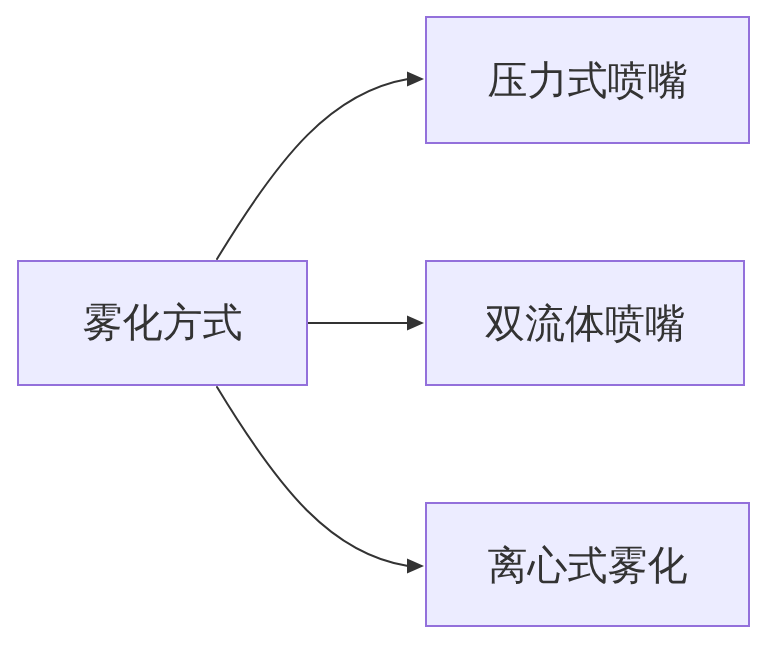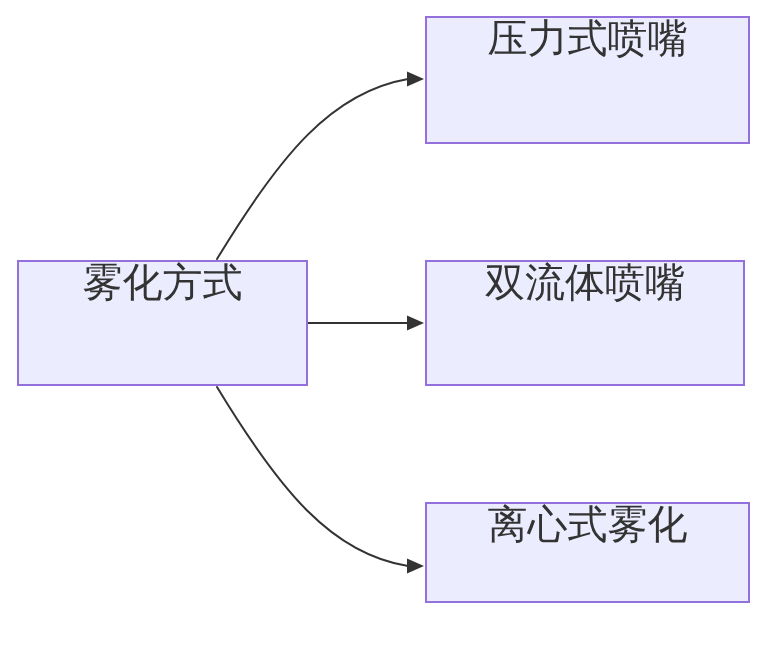--- a/index.html
+++ b/index.html
@@ -25,34 +25,34 @@
     position: absolute;
     left: 0; top: 0;
     width: 768px;
     height: 647px;
   }
   .node {
     position: absolute;
     background: var(--node-fill);
     border: 2px solid var(--node-border);
     display: flex;
-    align-items: flex-start;
+    align-items: center;
     justify-content: center;
   }
   .node-label {
     font-size: 40px;
     line-height: 1;
     color: var(--text-color);
     white-space: nowrap;
     letter-spacing: 0px;
   }
-  .node-root   { left: 17px;  top: 260px; width: 291px; height: 126px; }
+  .node-root   { left: 17px;  top: 260px; width: 291px; height: 126px; font-family: Liberation Serif, serif; }
   .node-child0 { left: 425px; top: 16px;  width: 325px; height: 128px; }
   .node-child1 { left: 425px; top: 260px; width: 320px; height: 126px; }
-  .node-child2 { left: 425px; top: 502px; width: 325px; height: 101px; }
+  .node-child2 { left: 425px; top: 502px; width: 325px; height: 125px; }
   .edge-path {
     fill: none;
     stroke: var(--edge-color);
     stroke-width: 2px;
     stroke-linecap: round;
   }
   .edge-arrowhead {
     fill: var(--edge-color);
     stroke: none;
   }

